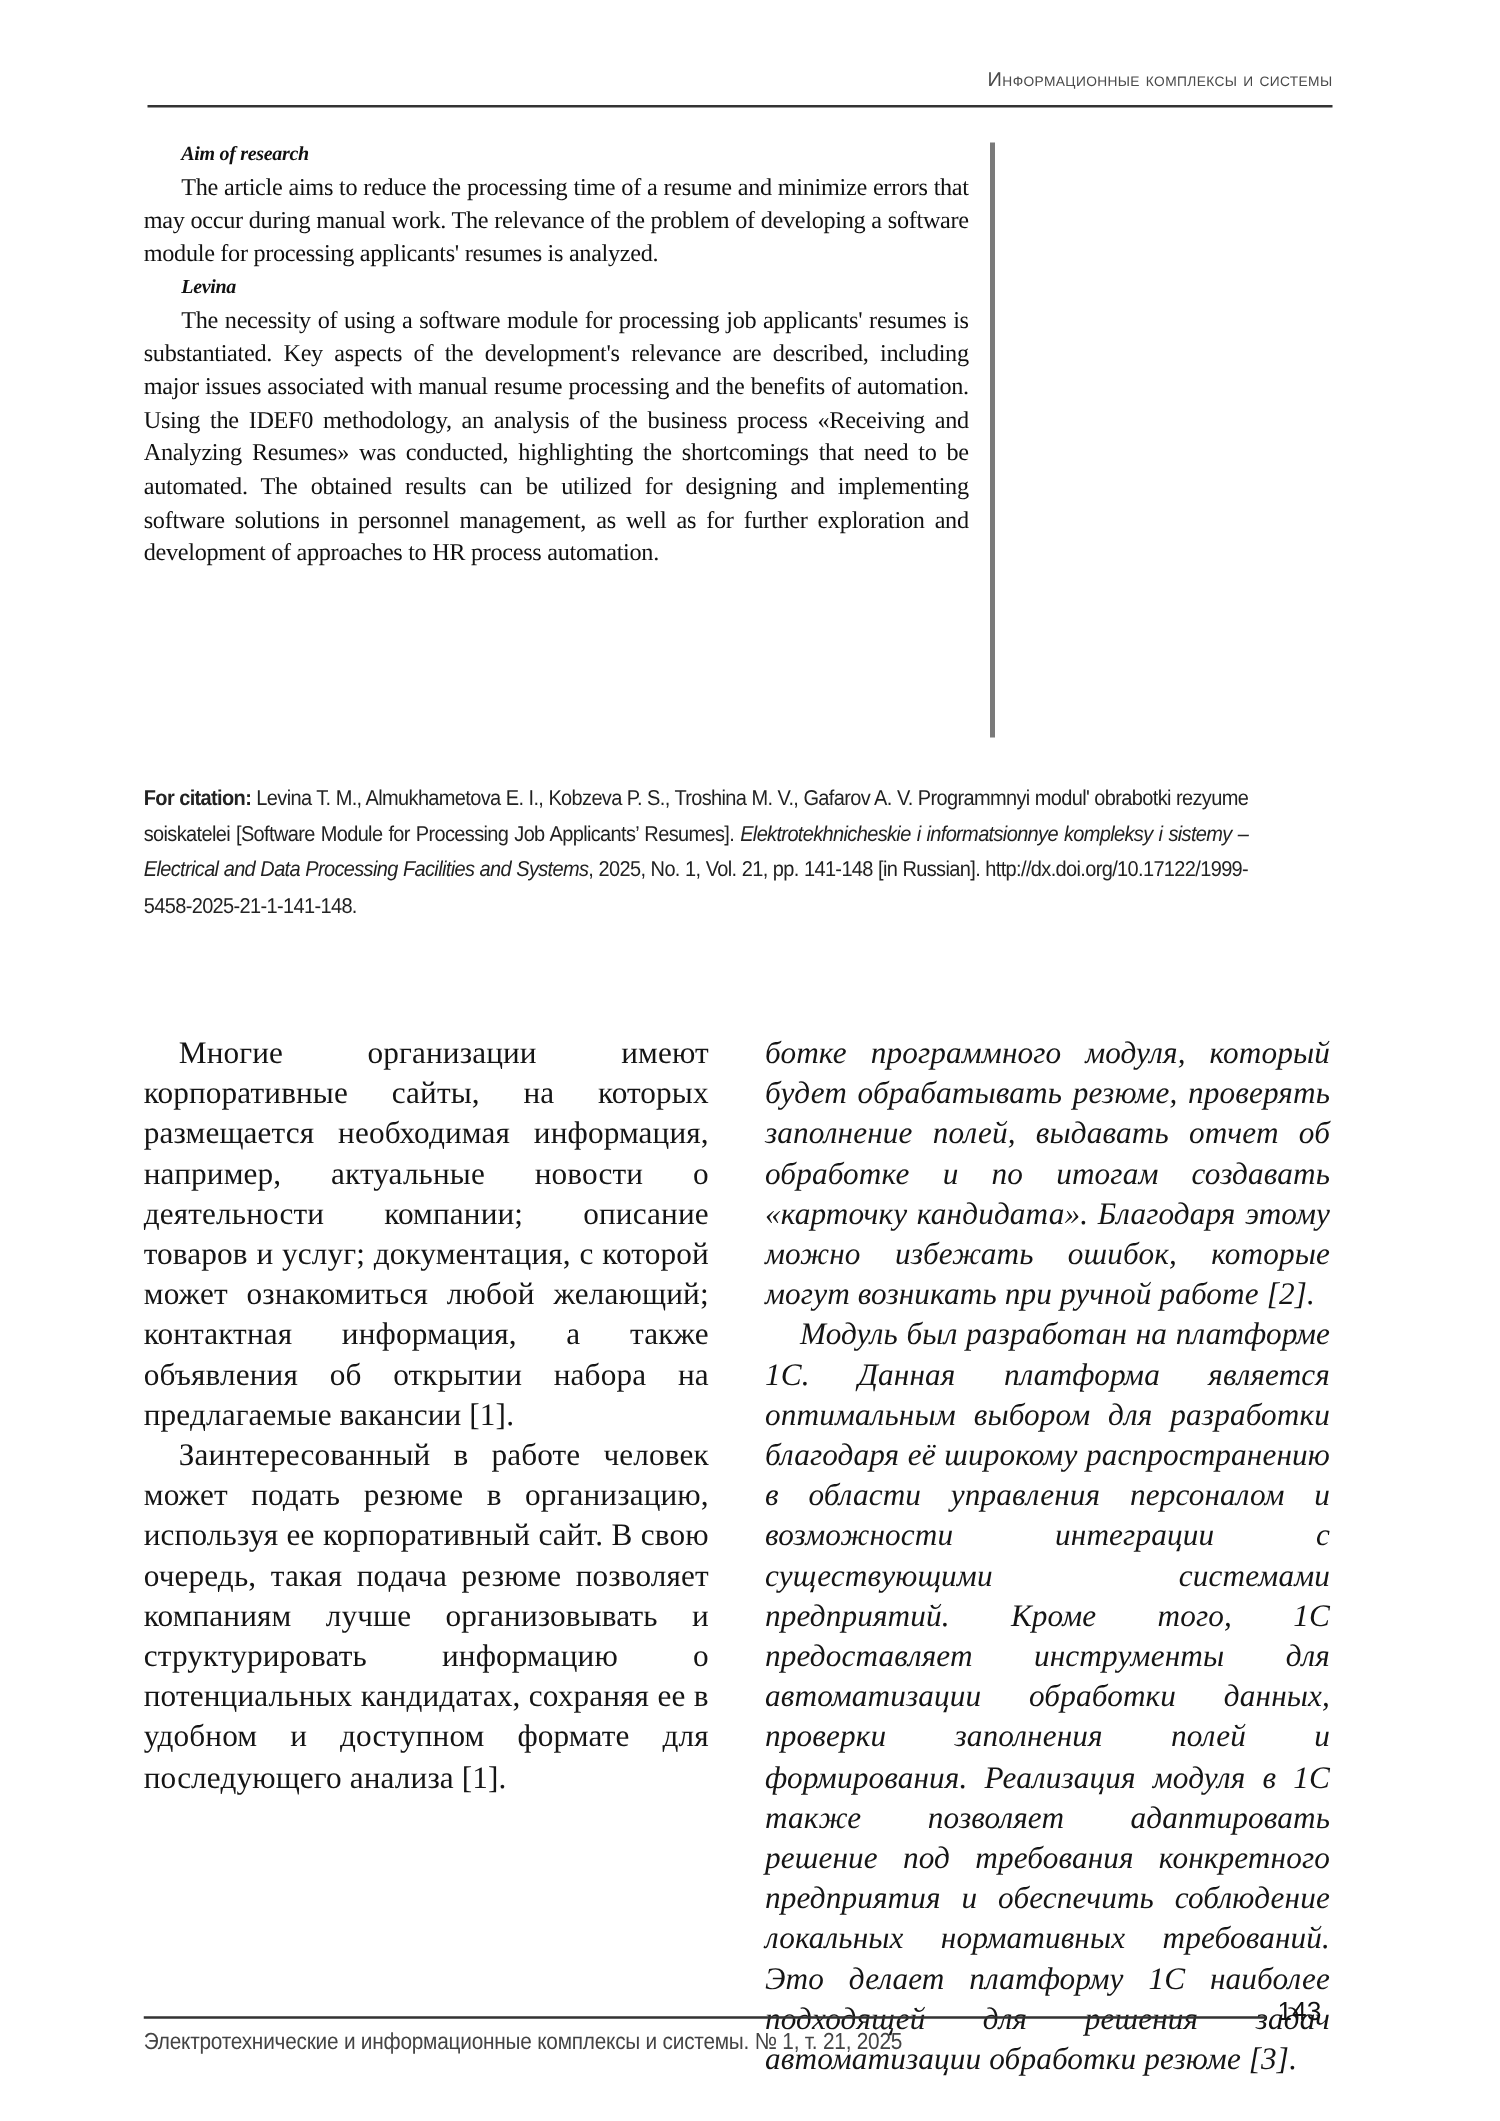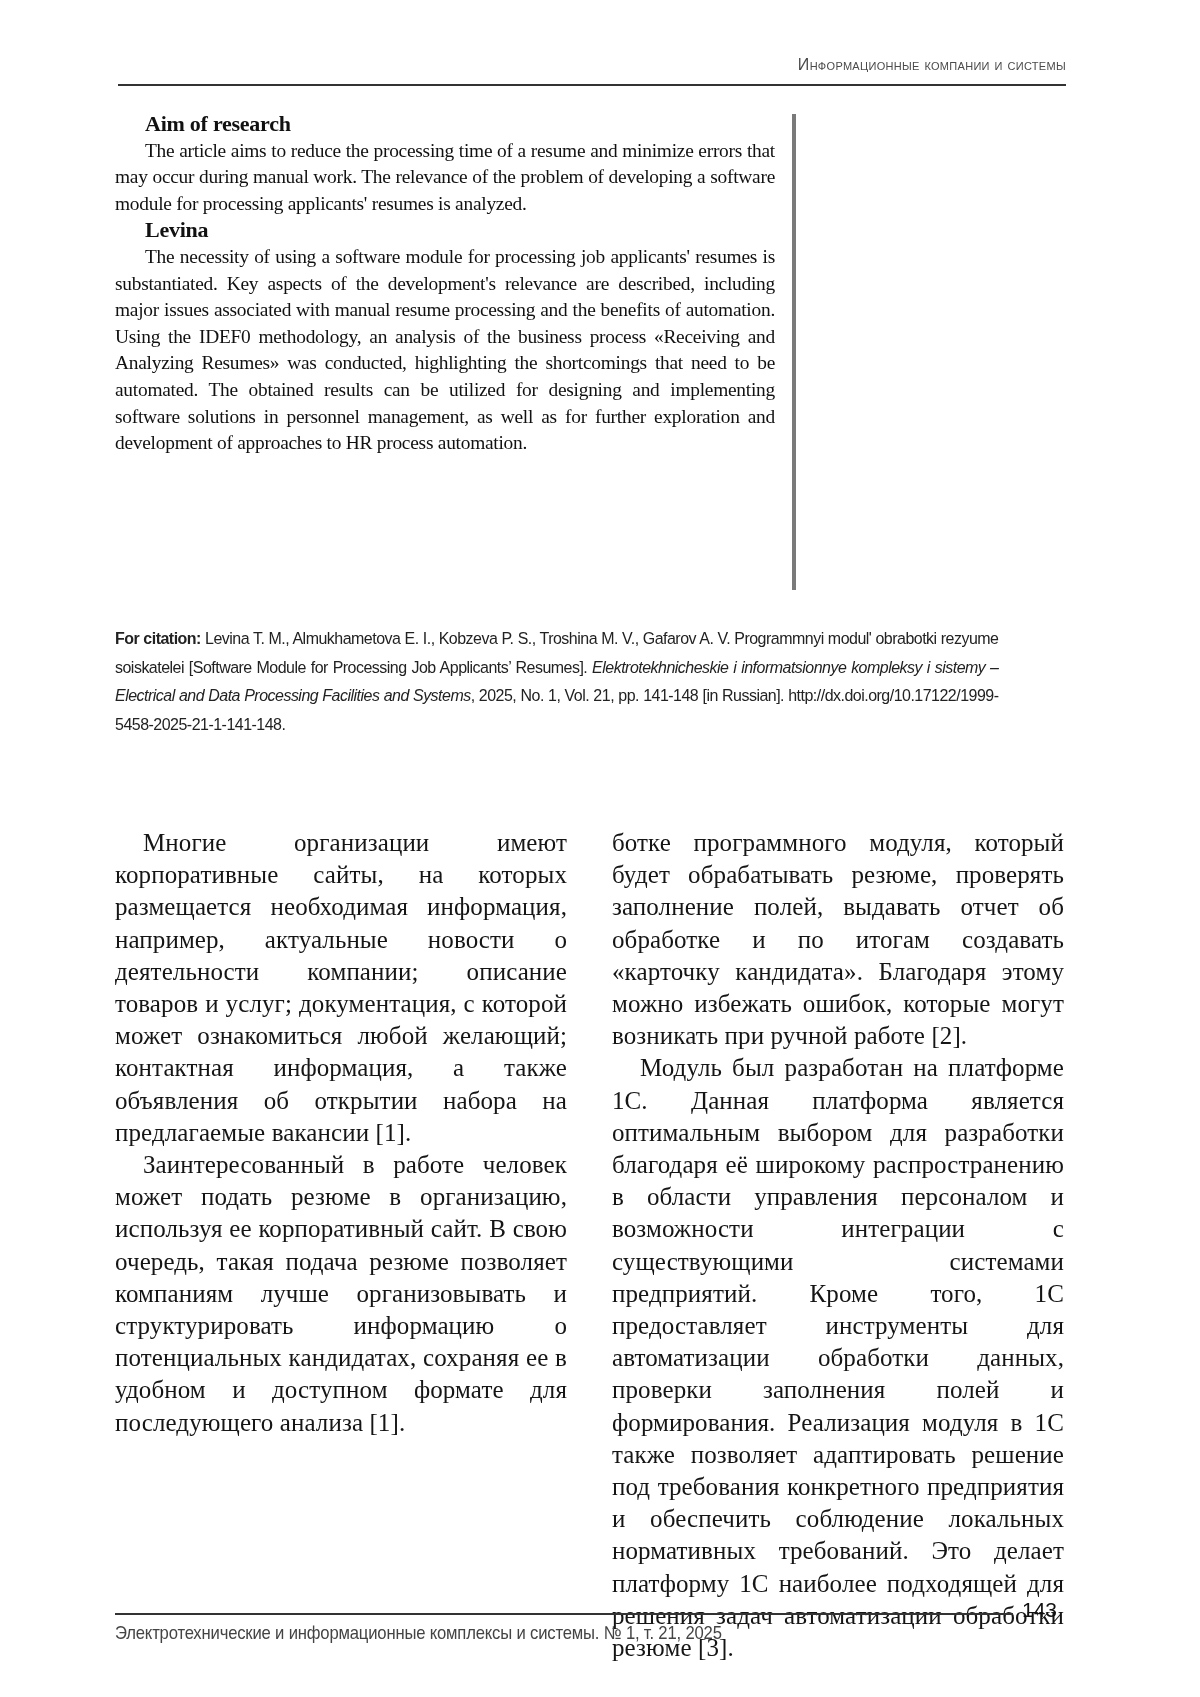--- a/index.html
+++ b/index.html
@@ -8,54 +8,54 @@
       position: absolute; left: 118px; top: 56px; width: 948px; text-align: right;
       font-family: "Liberation Sans", sans-serif; font-size: 16px; letter-spacing: 0.3px;
       color: #4a4a4a; font-variant: small-caps;
     }
     .head-rule { position: absolute; left: 118px; top: 84px; width: 948px; height: 2px; background: #333; }
     .abstract {
       position: absolute; left: 115px; top: 111px; width: 660px;
       font-family: "Liberation Serif", serif; font-size: 19.4px; line-height: 26.6px;
       text-align: justify; letter-spacing: -0.25px; color: #111;
     }
-    .abstract h4 { margin: 0; padding-left: 30px; font-size: 22px; font-weight: bold; line-height: 26.6px; }
+    .abstract h4 { margin: 0; padding-left: 30px; font-size: 16px; font-weight: bold; line-height: 26.6px; font-style: italic; }
     .abstract p { margin: 0; text-indent: 30px; }
     .abstract-bar { position: absolute; left: 792px; top: 114px; width: 4px; height: 476px; background: #7a7a7a; }
     .citation {
       position: absolute; left: 115px; top: 624px; width: 950px;
       font-family: "Liberation Sans", sans-serif; font-size: 17.2px; line-height: 28.5px;
       color: #222; text-align: justify; letter-spacing: -0.55px; transform: scaleX(0.93); transform-origin: left top;
     }
     .citation b { font-weight: bold; }
     .citation i { font-style: italic; }
     .col {
       position: absolute; top: 827px; width: 452px;
       font-family: "Liberation Serif", serif; font-size: 25px; line-height: 32.2px;
       text-align: justify; color: #151515; letter-spacing: 0.1px;
     }
     .col p { margin: 0; }
     .col p.indent { text-indent: 28px; }
     .col-left { left: 115px; }
-    .col-right { left: 612px; }
+    .col-right { left: 612px; font-style: italic; }
     .foot-rule { position: absolute; left: 115px; top: 1613px; width: 898px; height: 2px; background: #333; }
     .page-number {
       position: absolute; left: 1022px; top: 1598px;
       font-family: "Liberation Sans", sans-serif; font-size: 21px; color: #111; text-align: center;
     }
     .journal-footer {
       position: absolute; left: 115px; top: 1622px;
       font-family: "Liberation Sans", sans-serif; font-size: 18.5px; color: #444;
       transform: scaleX(0.9); transform-origin: left top; letter-spacing: -0.2px;
     }
   </style>
 </head>
 <body>
 
-<div class="running-head">Информационные компании и системы</div>
+<div class="running-head">Информационные комплексы и системы</div>
 <div class="head-rule"></div>
 
 <div class="abstract">
   <h4>Aim of research</h4>
   <p>The article aims to reduce the processing time of a resume and minimize errors that may occur during manual work. The relevance of the problem of developing a software module for processing applicants' resumes is analyzed.</p>
   <h4>Levina</h4>
   <p>The necessity of using a software module for processing job applicants' resumes is substantiated. Key aspects of the development's relevance are described, including major issues associated with manual resume processing and the benefits of automation. Using the IDEF0 methodology, an analysis of the business process «Receiving and Analyzing Resumes» was conducted, highlighting the shortcomings that need to be automated. The obtained results can be utilized for designing and implementing software solutions in personnel management, as well as for further exploration and development of approaches to HR process automation.</p>
 </div>
 <div class="abstract-bar"></div>
 

